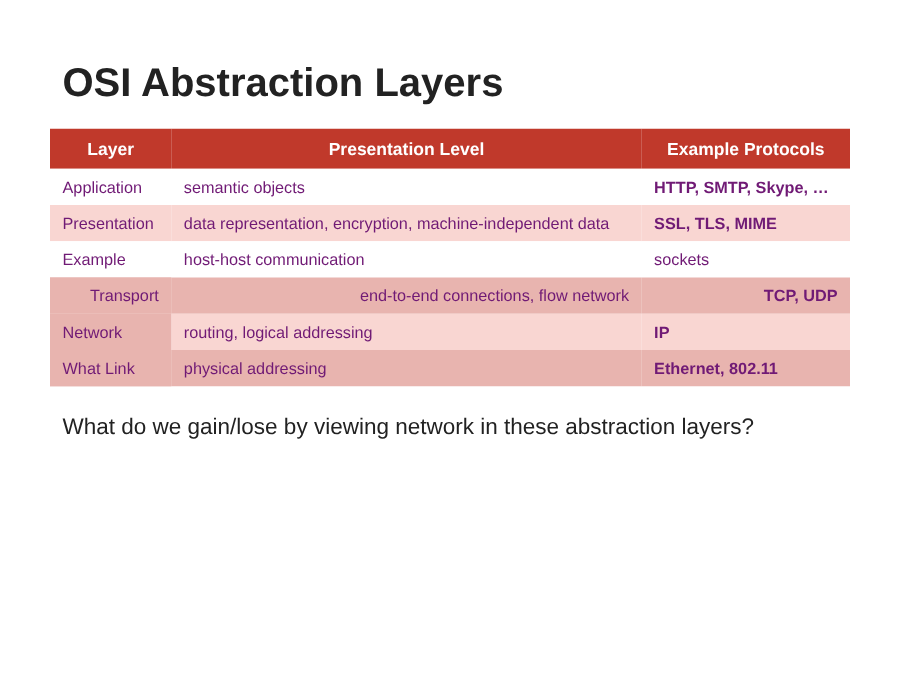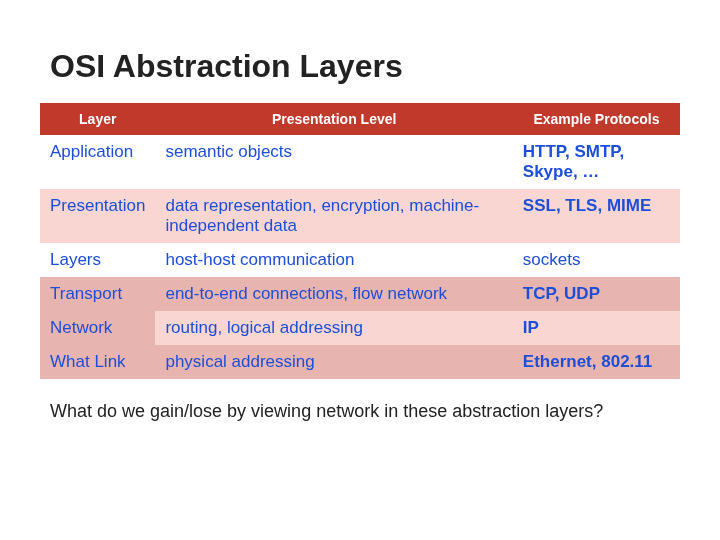--- a/index.html
+++ b/index.html
@@ -42,43 +42,43 @@
       text-align: center;
     }
     tbody tr:nth-child(odd) {
       background-color: #f9d6d2;
     }
     tbody tr:nth-child(even) {
       background-color: #fff;
     }
     tbody td {
       padding: 7px 10px;
-      font-size: 17px;
-      color: #1d4ed8;
+      font-size: 13px;
+      color: #701a75;
       vertical-align: top;
     }
     .row-transport td:first-child,
     .row-network td:first-child,
     .row-datalink td:first-child,
     .row-physical td:first-child {
       background-color: #e8b4af;
     }
     .bold { font-weight: bold; }
     .footer {
       font-size: 18px;
       color: #222;
       text-align: left;
       padding-left: 10px;
       margin-top: 4px;
     }
     
     .row-application { background-color: #fff !important; }
     .row-presentation { background-color: #f9d6d2 !important; }
     .row-session { background-color: #fff !important; }
-    .row-transport { background-color: #e8b4af !important; }
+    .row-transport { background-color: #e8b4af !important; text-align: right; }
     .row-network { background-color: #f9d6d2 !important; }
     .row-datalink { background-color: #e8b4af !important; }
     .row-physical { background-color: #f9d6d2 !important; }
   </style>
 </head>
 <body>
 
 <div class="page">
   <div class="title">OSI Abstraction Layers</div>
 
@@ -95,21 +95,21 @@
         <td>Application</td>
         <td>semantic objects</td>
         <td><span class="bold">HTTP, SMTP, Skype, …</span></td>
       </tr>
       <tr class="row-presentation">
         <td>Presentation</td>
         <td>data representation, encryption, machine-independent data</td>
         <td><span class="bold">SSL, TLS, MIME</span></td>
       </tr>
       <tr class="row-session">
-        <td>Layers</td>
+        <td>Example</td>
         <td>host-host communication</td>
         <td>sockets</td>
       </tr>
       <tr class="row-transport">
         <td>Transport</td>
         <td>end-to-end connections, flow network</td>
         <td><span class="bold">TCP, UDP</span></td>
       </tr>
       <tr class="row-network">
         <td>Network</td>

